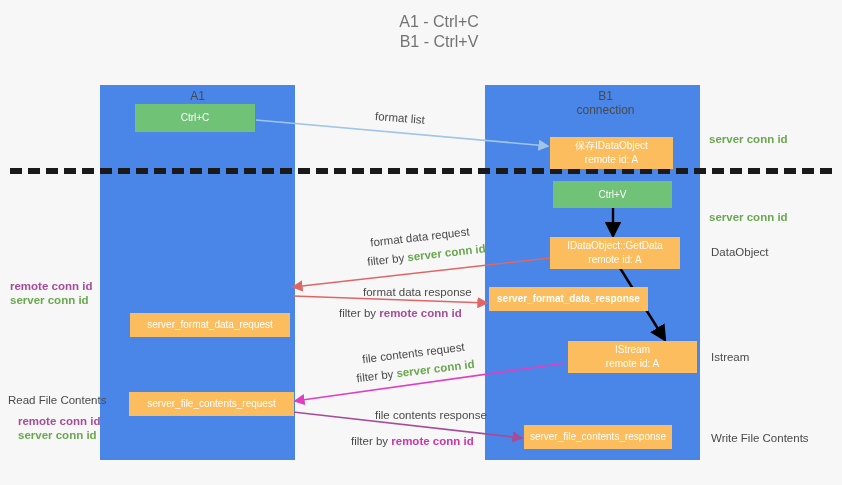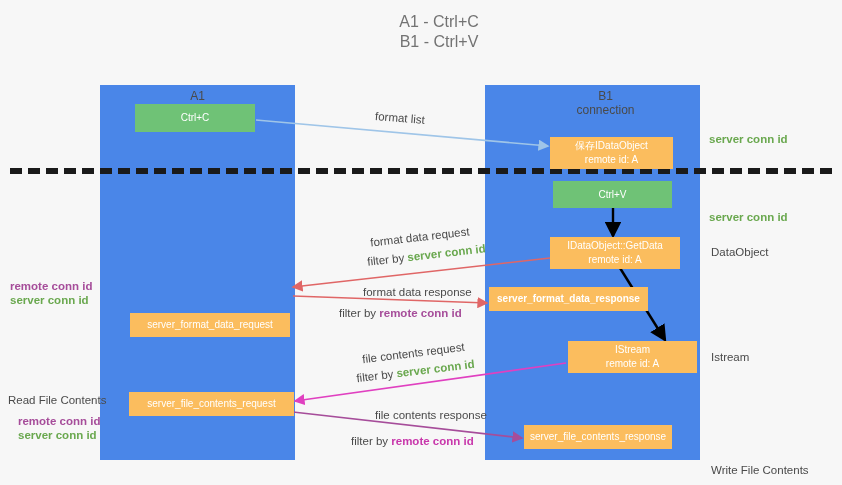--- a/index.html
+++ b/index.html
@@ -167,21 +167,21 @@
   <div class="lbl" style="left:362px; top:346px; transform:rotate(-7deg);">file contents request</div>
   <div class="lbl" style="left:356px; top:364px; transform:rotate(-7deg);"><span>filter by </span><span class="green-txt">server conn id</span></div>
 
   <div class="lbl" style="left:375px; top:408px;text-align:right;">file contents response</div>
   <div class="lbl" style="left:351px; top:434px;"><span>filter by </span><span class="magenta-txt">remote conn id</span></div>
 
   <div class="lbl green-txt" style="left:709px; top:132px;">server conn id</div>
   <div class="lbl green-txt" style="left:709px; top:210px;">server conn id</div>
   <div class="lbl" style="left:711px; top:245px;">DataObject</div>
   <div class="lbl" style="left:711px; top:350px;">Istream</div>
-  <div class="lbl" style="left:711px; top:431px;margin-top:32px;">Write File Contents</div>
+  <div class="lbl" style="left:711px; top:431px;">Write File Contents</div>
 
   <div class="lbl purple-txt" style="left:10px; top:279px;">remote conn id</div>
   <div class="lbl green-txt" style="left:10px; top:293px;">server conn id</div>
 
   <div class="lbl" style="left:8px; top:393px;">Read File Contents</div>
   <div class="lbl purple-txt" style="left:18px; top:414px;">remote conn id</div>
   <div class="lbl green-txt" style="left:18px; top:428px;">server conn id</div>
 
 </div>
 

